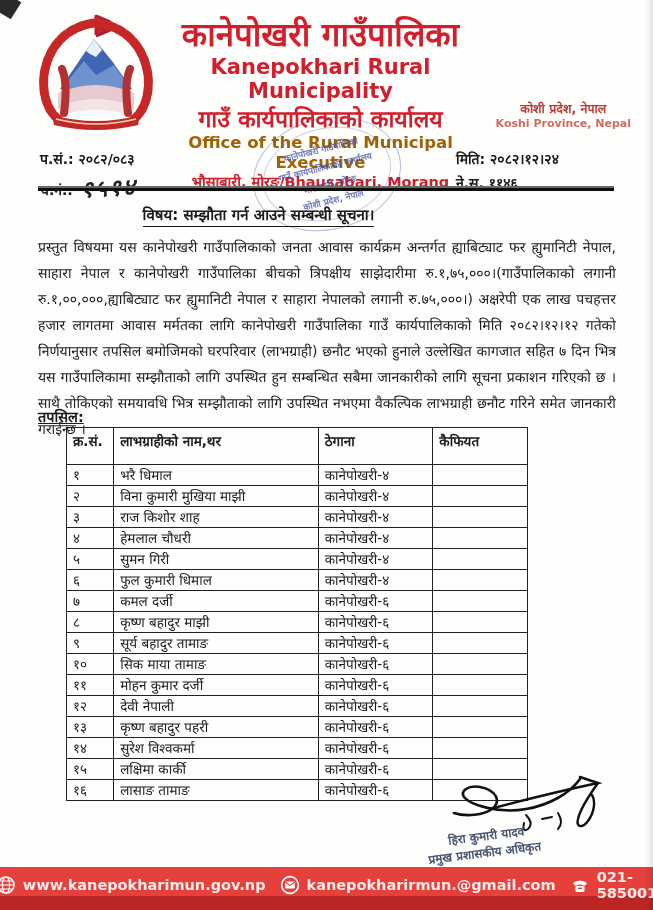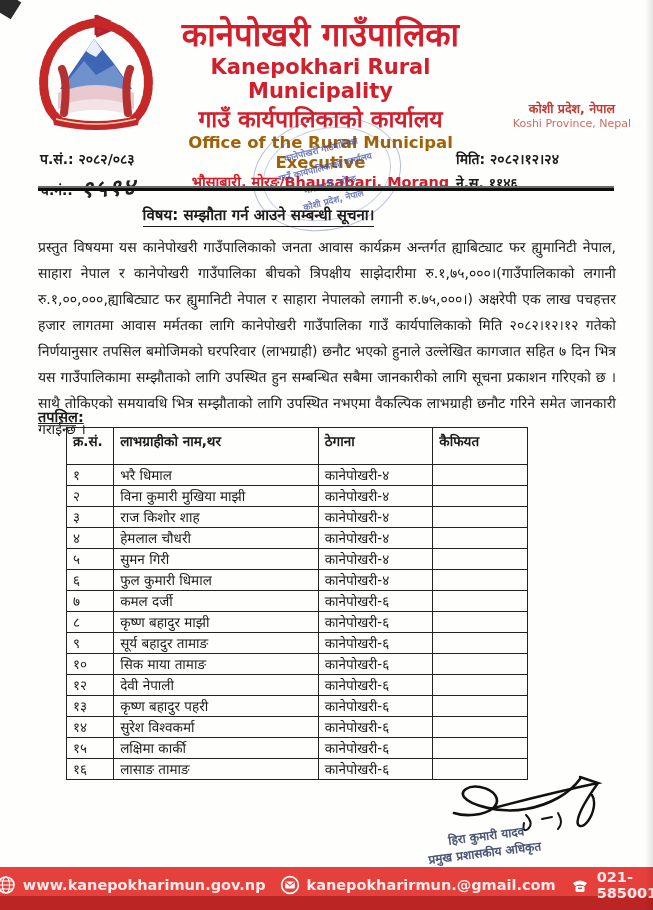--- a/index.html
+++ b/index.html
@@ -18,21 +18,21 @@
   
   .logo{ position:absolute; left:36px; top:13px; width:120px; height:126px; }
   .head-center{ position:absolute; left:148px; top:14px; width:345px; text-align:center; }
   .t-np{ font-size:33px; font-weight:bold; color:#d31f2b; line-height:1.25; }
   .t-en{ font-size:21px; font-weight:bold; color:#d31f2b; line-height:1.15; }
   .o-np{ font-size:23px; font-weight:bold; color:#d31f2b; line-height:1.2; margin-top:2px;}
   .o-en{ font-size:16.5px; font-weight:bold; color:#a16207; line-height:1.2; }
   .addr{ font-size:14.5px; font-weight:bold; color:#d31f2b; line-height:1.3; }
   .province{ position:absolute; right:22px; top:100px; text-align:center; }
   .prov-np{ font-size:12.5px; font-weight:bold; color:#c03a36; }
-  .prov-en{ font-size:11px; font-weight:normal; color:#d06a64; }
+  .prov-en{ font-size:11px; font-weight:bold; color:#d06a64; }
 
   
   .meta-left{ position:absolute; left:40px; top:149px; font-size:14px; font-weight:600; }
   .meta-left .row2{ margin-top:10px; display:flex; align-items:flex-end; }
   .hand-number{ font-size:23px; font-weight:bold; font-style:italic; letter-spacing:2px;
     color:#222; transform:rotate(-3deg); margin-left:8px; line-height:0.9; }
   .meta-right{ position:absolute; left:456px; top:149px; font-size:14px; font-weight:600; }
   .meta-right div+div{ margin-top:5px;text-decoration:underline; }
 
   
@@ -221,20 +221,26 @@
         </tr>
         <tr>
           <td class="col-sn">९</td>
           <td class="col-name">सूर्य बहादुर तामाङ</td>
           <td class="col-addr">कानेपोखरी-६</td>
           <td class="col-remark"></td>
         </tr>
         <tr>
           <td class="col-sn">१०</td>
           <td class="col-name">सिक माया तामाङ</td>
+          <td class="col-addr">कानेपोखरी-६</td>
+          <td class="col-remark"></td>
+        </tr>
+        <tr>
+          <td class="col-sn">११</td>
+          <td class="col-name">मोहन कुमार दर्जी</td>
           <td class="col-addr">कानेपोखरी-६</td>
           <td class="col-remark"></td>
         </tr>
         <tr>
           <td class="col-sn">१२</td>
           <td class="col-name">देवी नेपाली</td>
           <td class="col-addr">कानेपोखरी-६</td>
           <td class="col-remark"></td>
         </tr>
         <tr>

